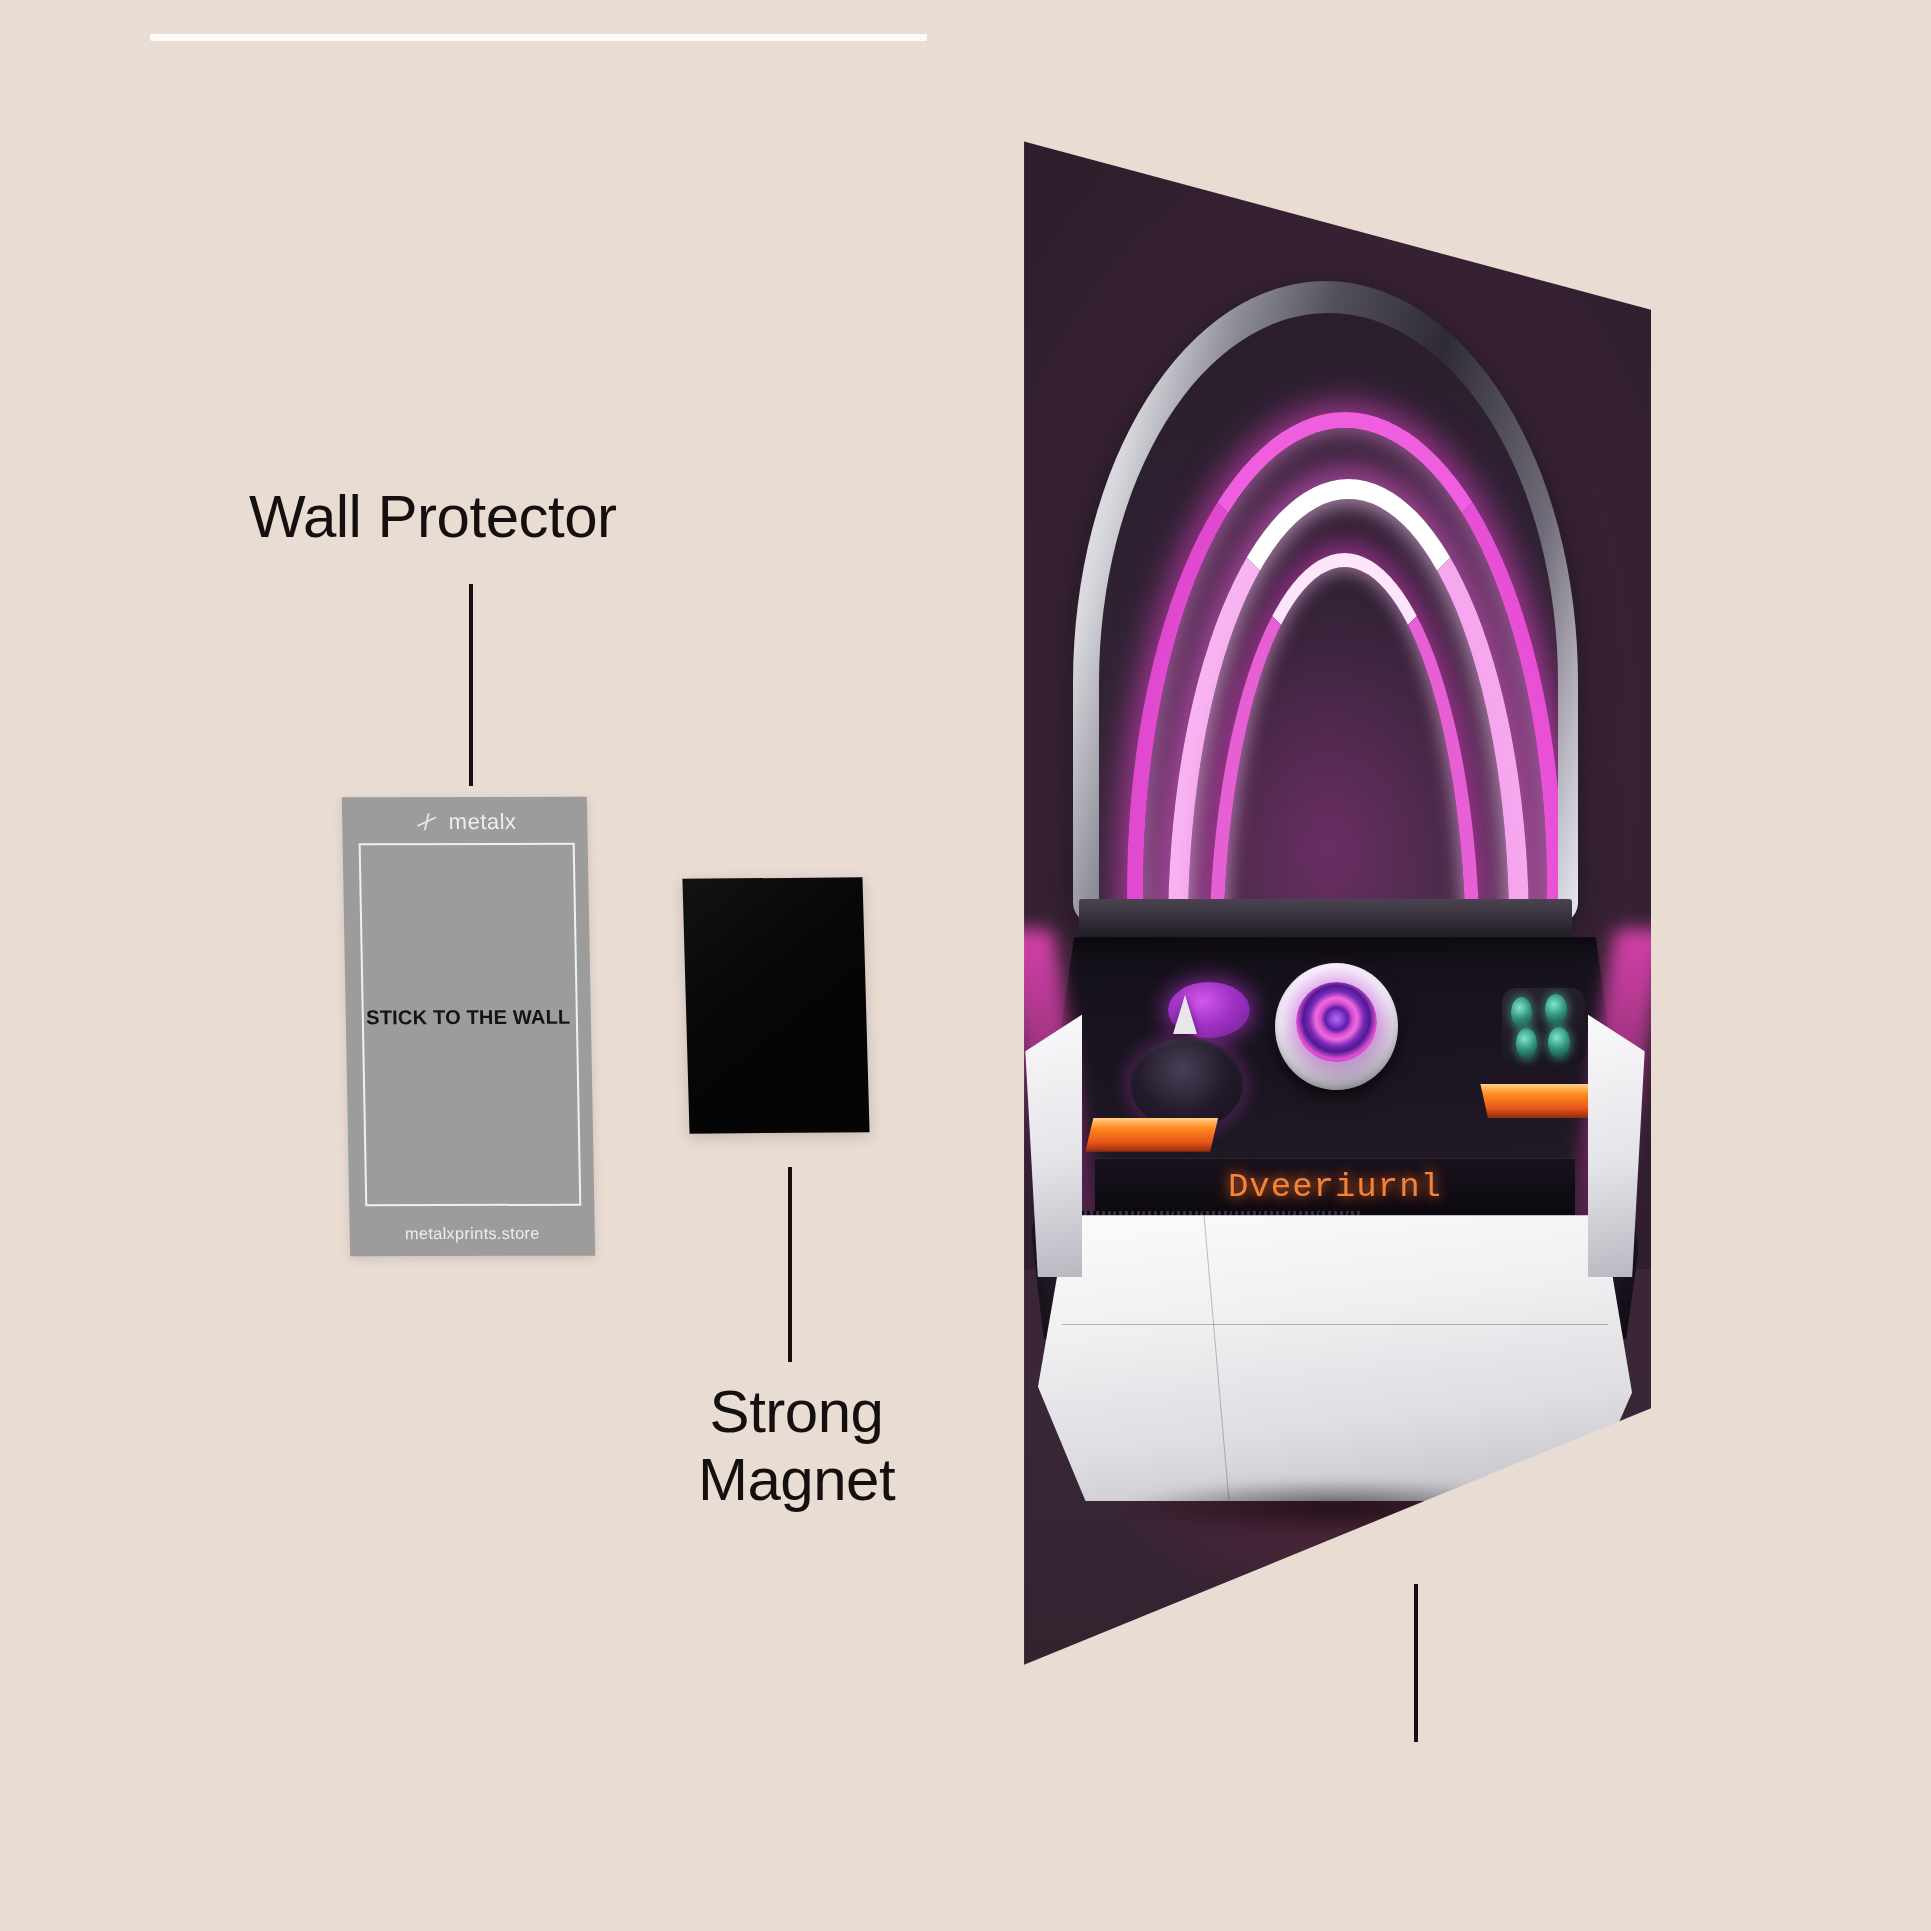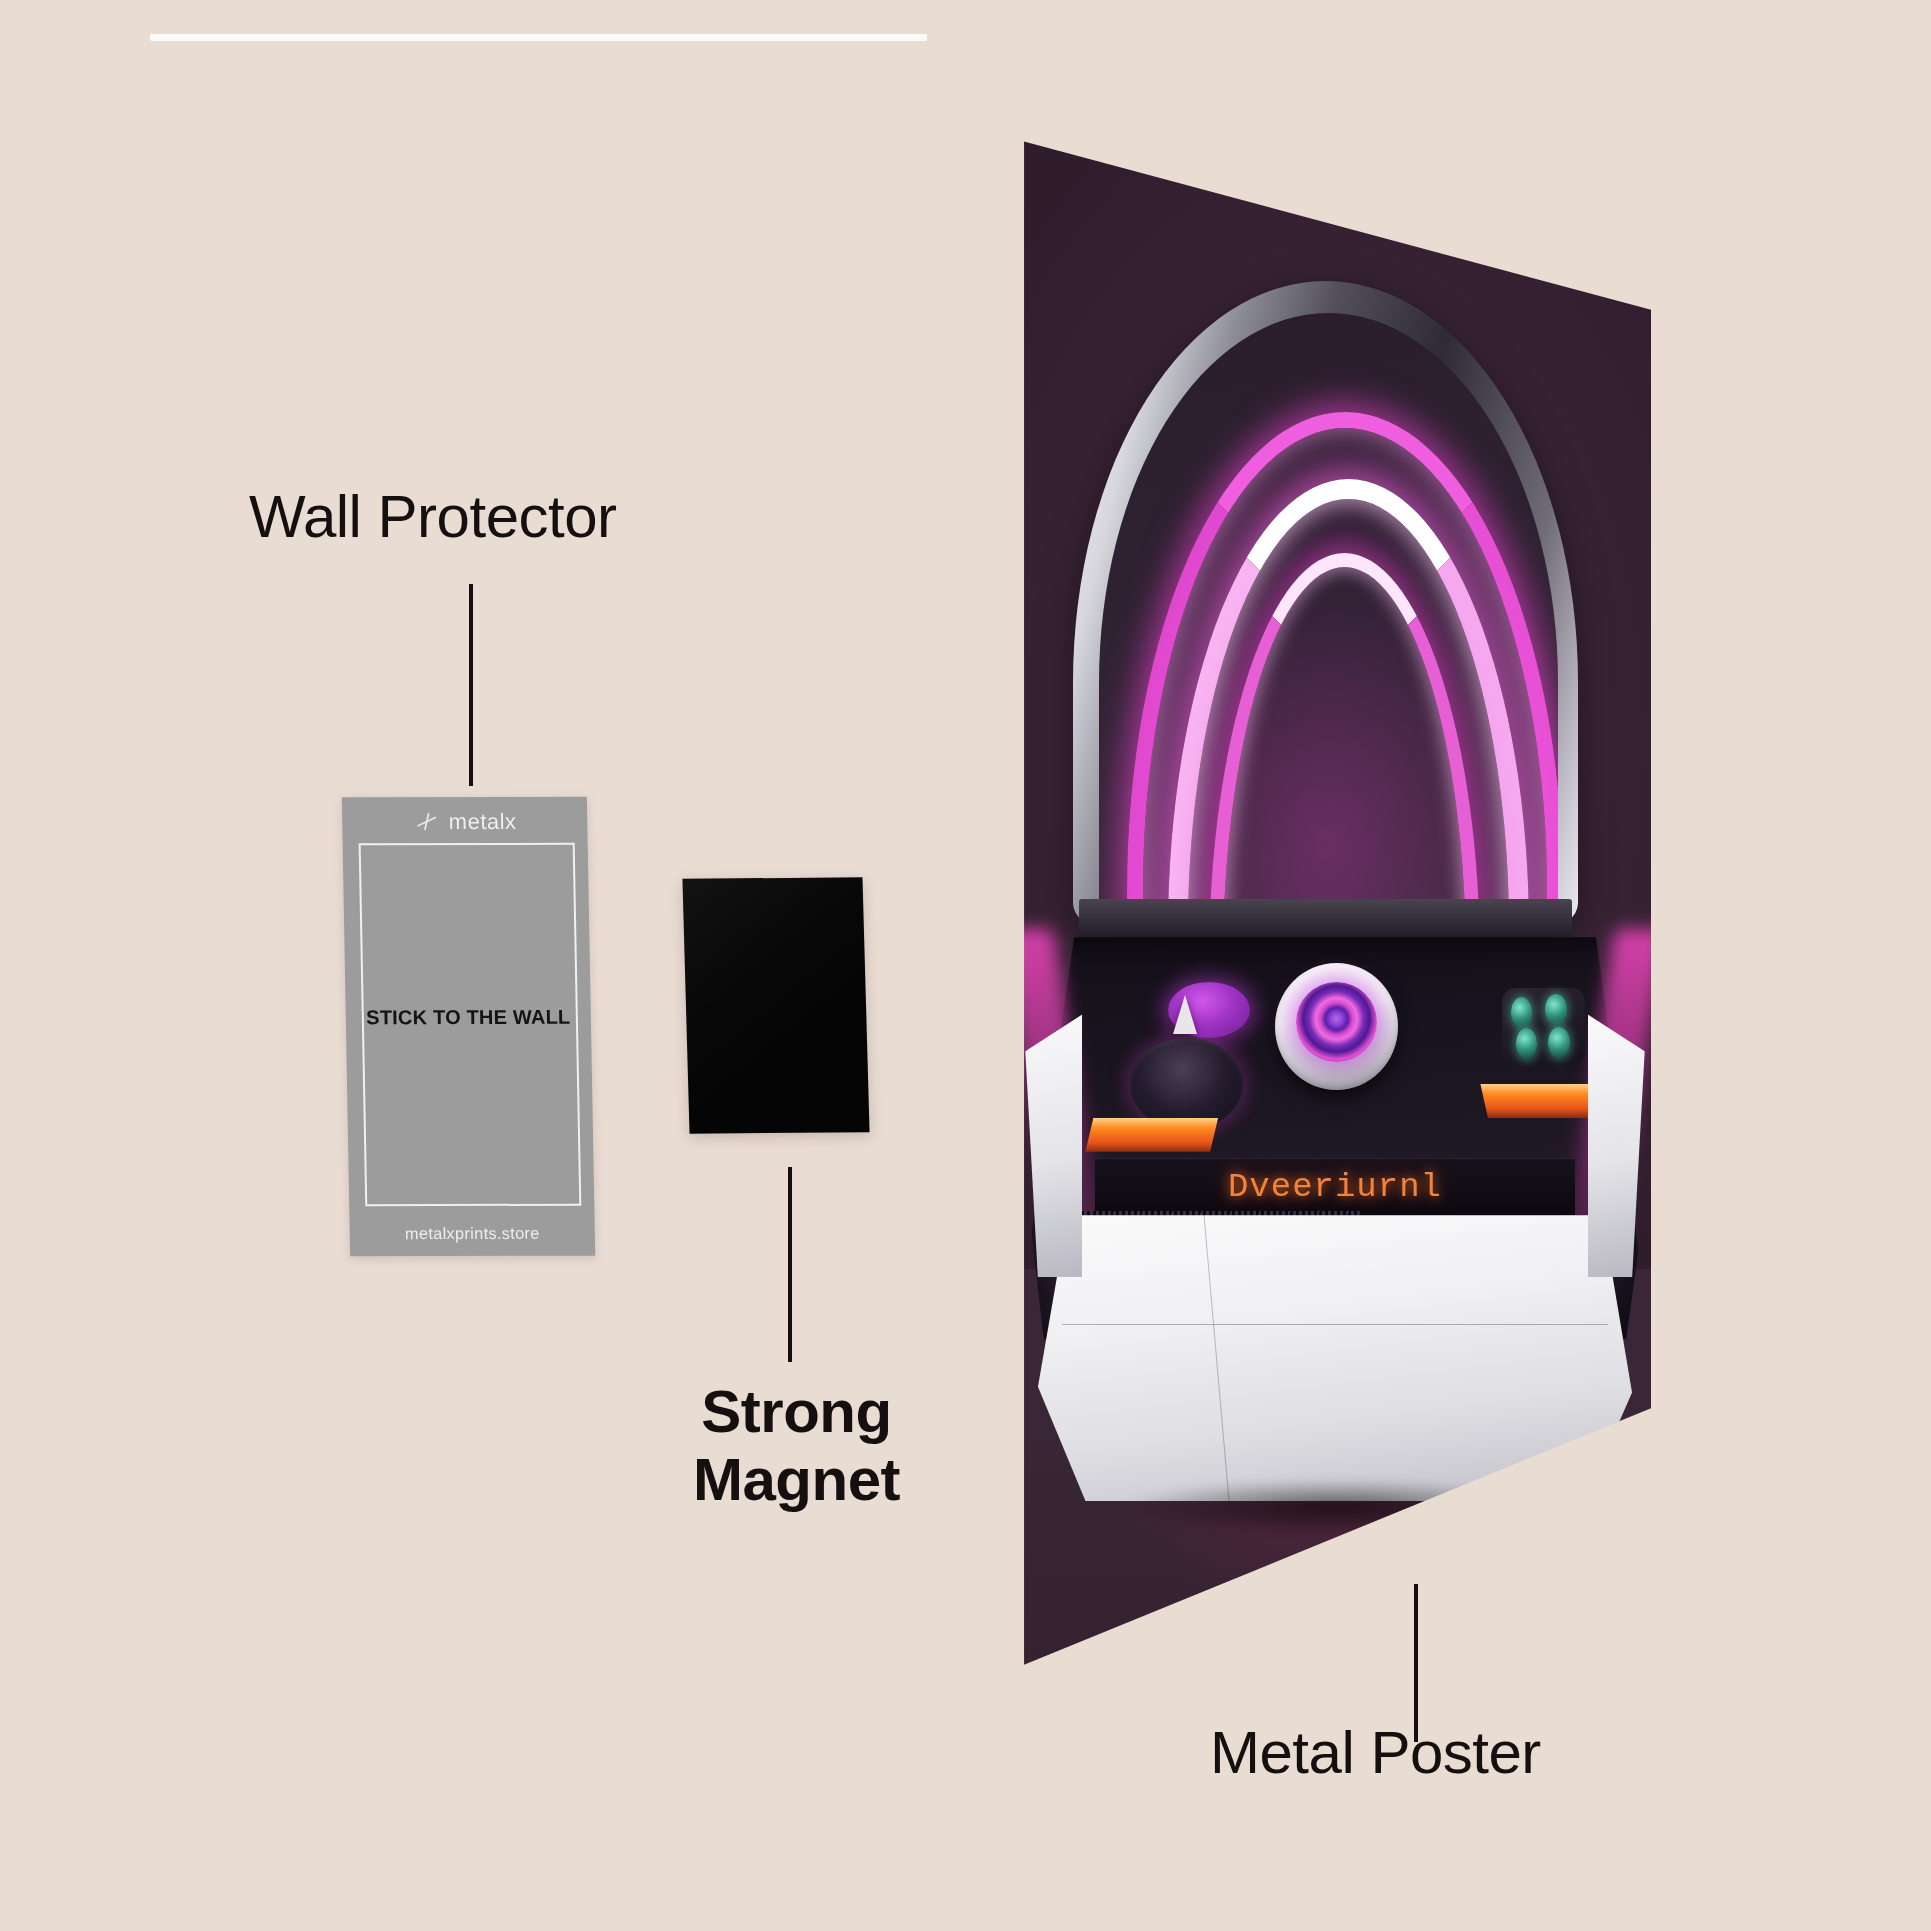--- a/index.html
+++ b/index.html
@@ -50,21 +50,20 @@
     font-size: 60px;
     line-height: 1.12;
   }
   #label-strong-magnet {
     left: 676px;
     top: 1344px;
     font-size: 60px;
     line-height: 1.14;
     text-align: center;
     width: 241px;
-    font-weight: bold;
   }
   #label-metal-poster {
     left: 1210px;
     top: 1685px;
     font-size: 60px;
     line-height: 1.12;
   }
 
   
   .connector {
@@ -521,21 +520,20 @@
   </div>
 
   <div class="callout-label" id="label-strong-magnet">Strong
 Magnet</div>
   <div class="connector" id="connector-strong-magnet"></div>
 
   <div id="strong-magnet">
     <div class="magnet-sheen"></div>
   </div>
 
-  <div class="callout-label" id="label-metal-poster">Metal Poster</div>
   <div class="connector" id="connector-metal-poster"></div>
 
   <div id="metal-poster">
     <div class="poster-art">
 
       <div class="poster-floor"></div>
 
       <div class="cab-head">
         <div class="cab-head-inner">
           <div class="arc-glow"></div>

